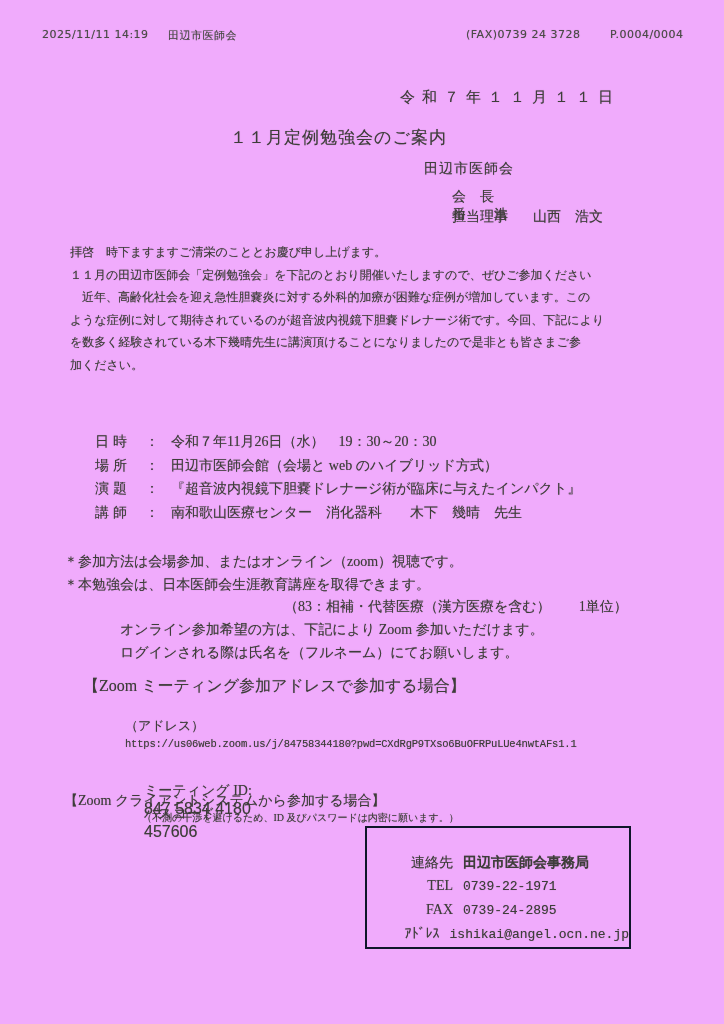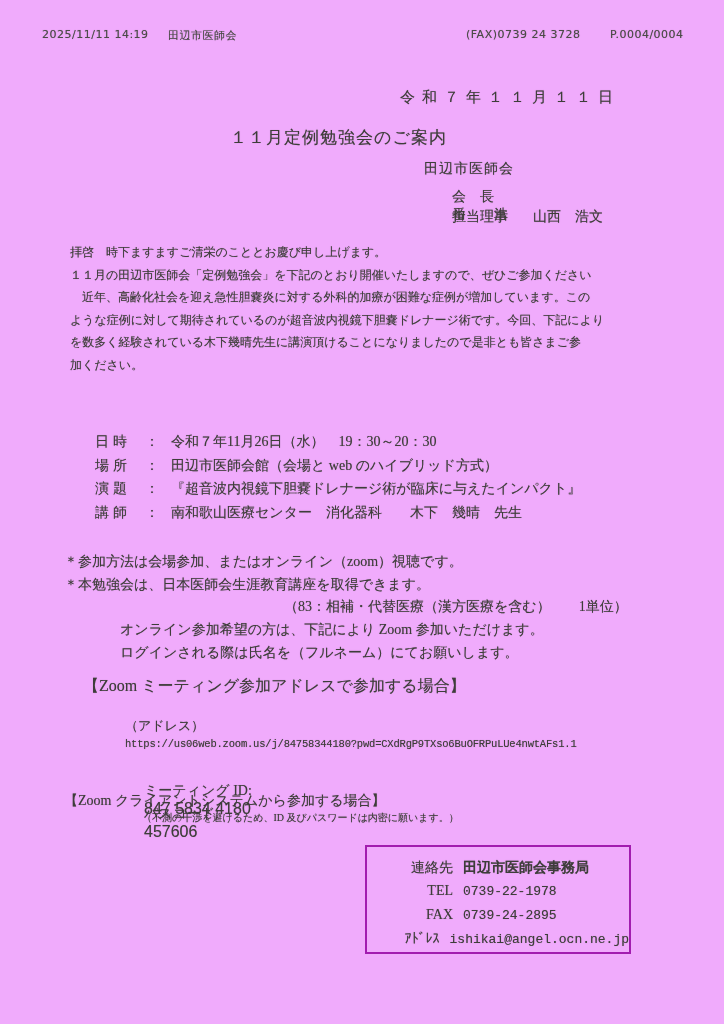--- a/index.html
+++ b/index.html
@@ -54,22 +54,22 @@
   .zm-address { position:absolute; top:701px; left:112px; white-space:pre; font-size:13px; }
   .zm-url { font-family:"Liberation Mono","DejaVu Sans Mono",monospace; font-size:10.5px; letter-spacing:-0.2px; }
 
   .zc-heading { position:absolute; top:744px; left:64px; font-size:14px; white-space:pre;margin-top:48px; }
   .zc-line { position:absolute; font-size:14px; white-space:pre; }
   .zc-id { top:766px; left:130px; }
   .zc-pass { top:789px; left:130px; }
   .zc-caution { top:811px; left:142px; font-size:10px; }
   .mono-val { font-family:Liberation Sans, sans-serif; font-size:16px; }
 
-  .contact-box { position:absolute; top:845px; left:365px; width:262px; height:96px;
-    border:2px solid #a21caf; padding-top:9px; font-size:14px; }
+  .contact-box { position:absolute; top:826px; left:365px; width:262px; height:96px;
+    border:2px solid #0f172a; padding-top:23px; font-size:14px; }
   .c-row { display:flex; line-height:23px; white-space:pre; }
   .c-label { width:86px; text-align:right; }
   .c-value { margin-left:10px;font-weight:bold; }
   .c-value-mono { margin-left:10px; font-family:"Liberation Mono","DejaVu Sans Mono",monospace; font-size:13px; padding-top:1px; }
 </style>
 </head>
 <body>
 
 <div class="page">
 
@@ -150,21 +150,21 @@
   </div>
   <div class="zc-line zc-caution">（不測の干渉を避けるため、ID 及びパスワードは内密に願います。）</div>
 
   <div class="contact-box">
     <div class="c-row">
       <span class="c-label">連絡先</span>
       <span class="c-value">田辺市医師会事務局</span>
     </div>
     <div class="c-row">
       <span class="c-label">TEL</span>
-      <span class="c-value-mono">0739-22-1978</span>
+      <span class="c-value-mono">0739-22-1971</span>
     </div>
     <div class="c-row">
       <span class="c-label">FAX</span>
       <span class="c-value-mono">0739-24-2895</span>
     </div>
     <div class="c-row">
       <span class="c-label">ｱﾄﾞﾚｽ</span>
       <span class="c-value-mono">ishikai@angel.ocn.ne.jp</span>
     </div>
   </div>

